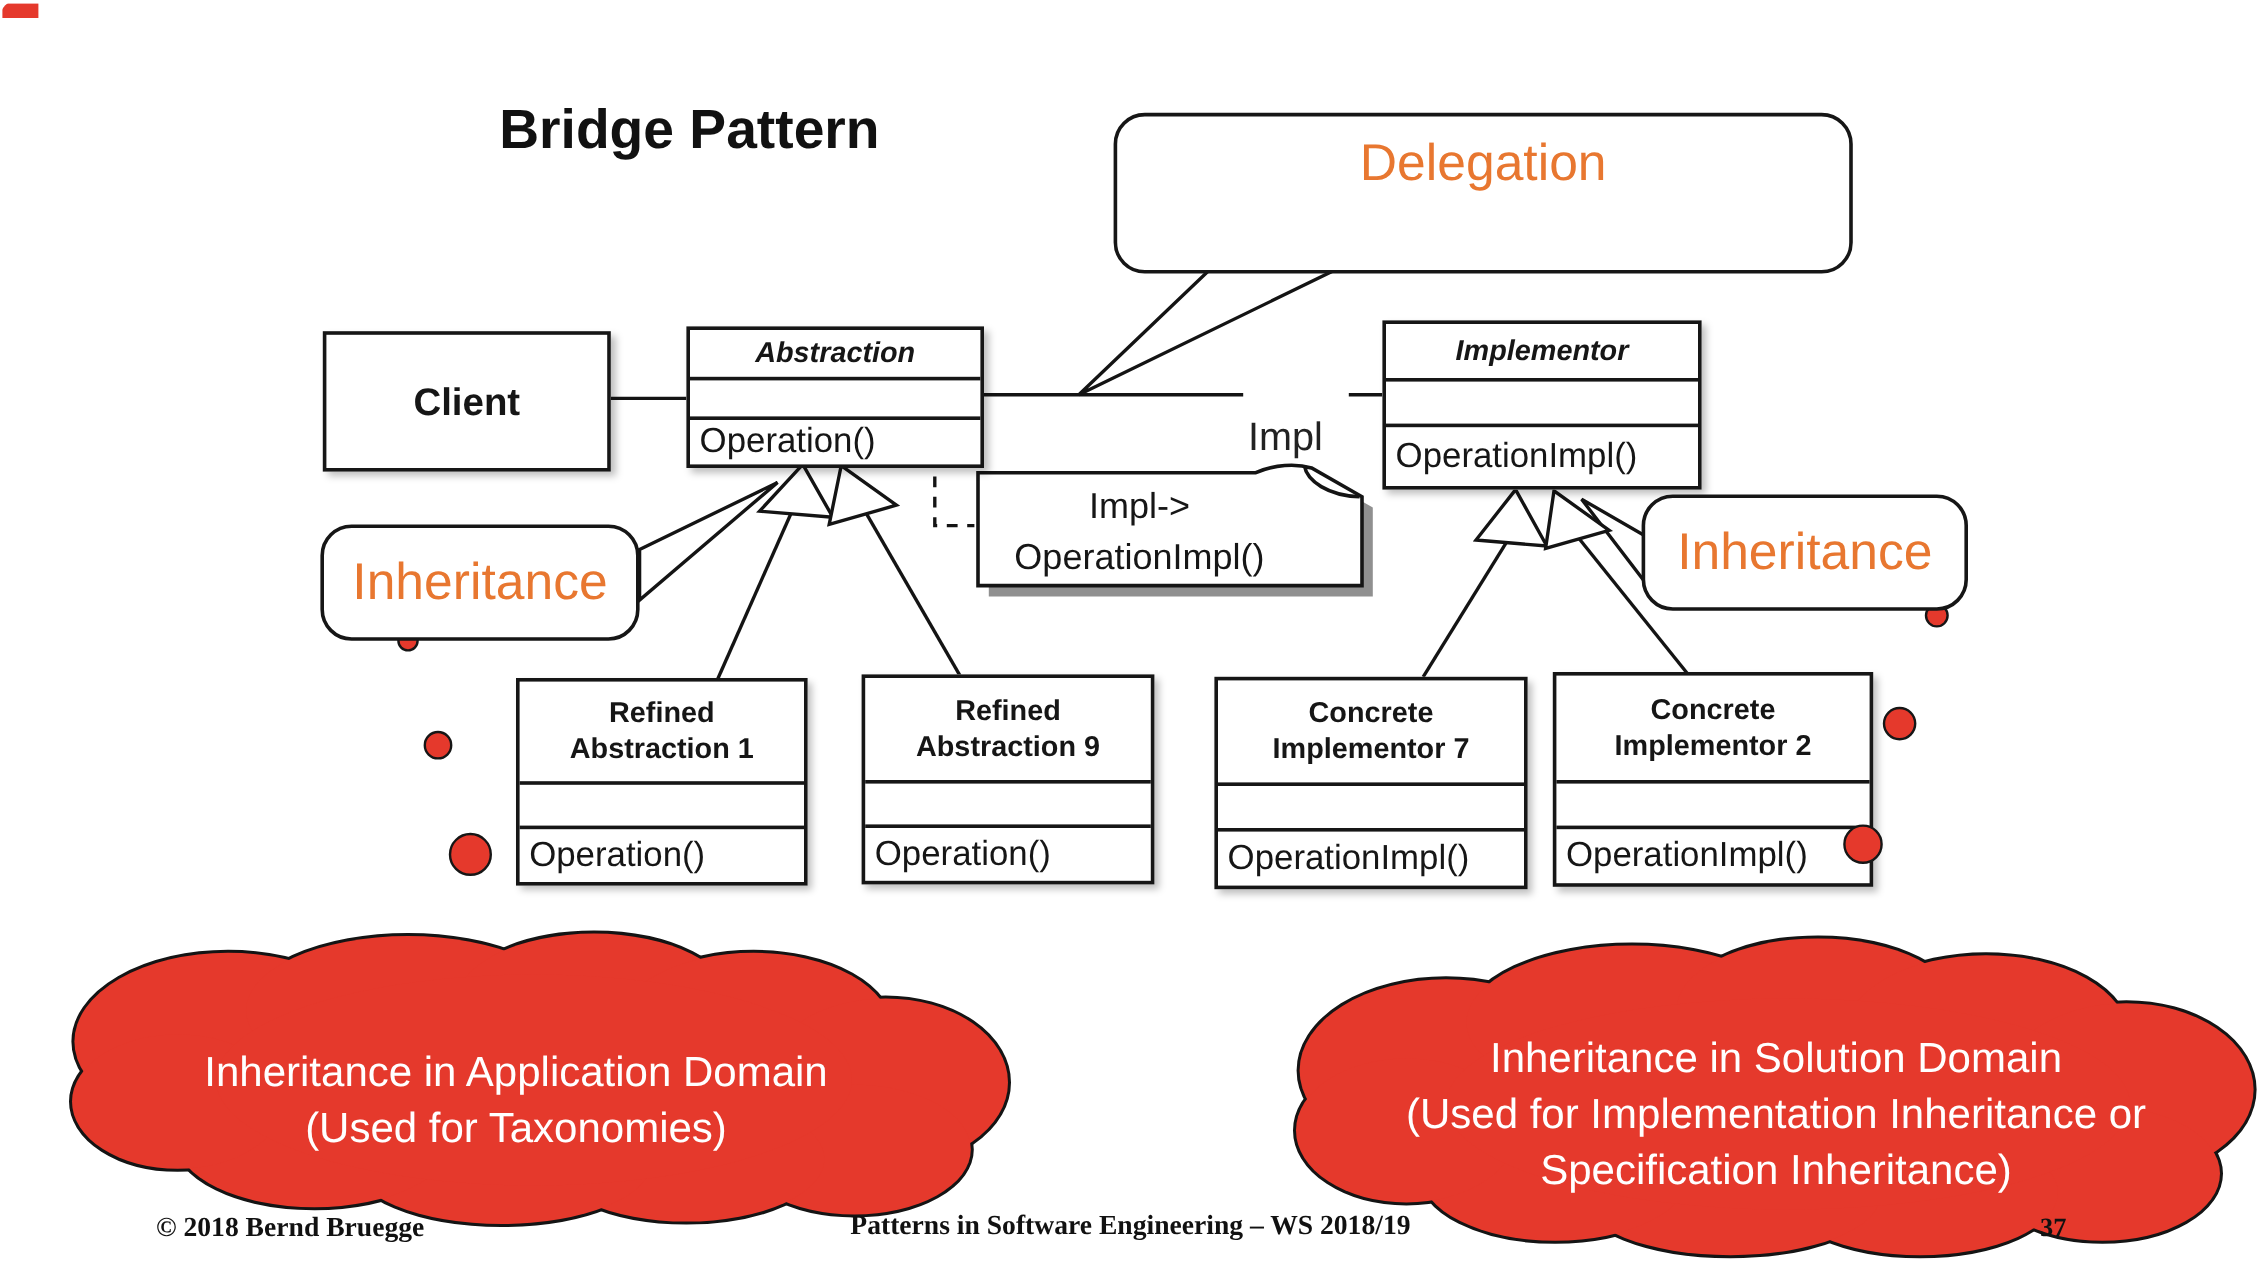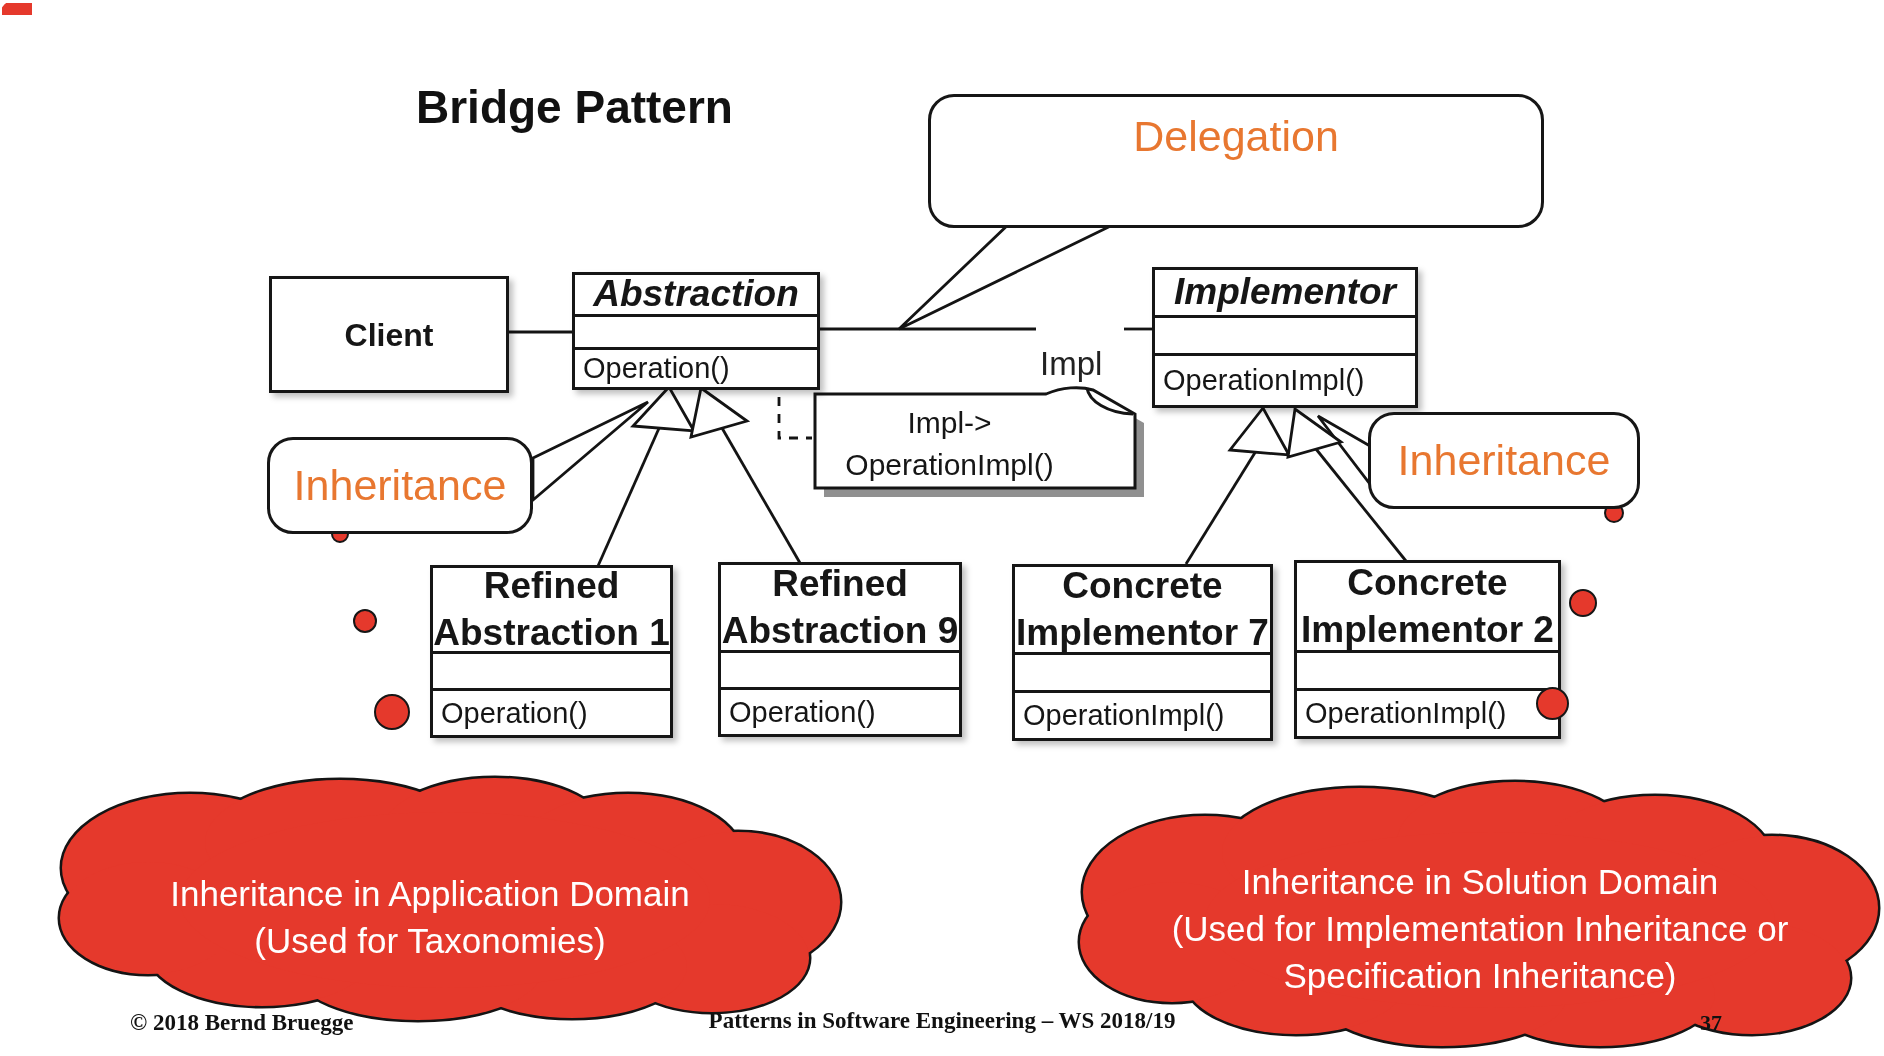--- a/index.html
+++ b/index.html
@@ -6,21 +6,21 @@
   #slide{position:relative;width:1884px;height:1056px;background:#fff;overflow:hidden;
          font-family:"Liberation Sans",sans-serif;color:#161616;border-radius:15px;}
   .abs{position:absolute;}
   svg.overlay{position:absolute;left:0;top:0;z-index:1;}
   
   .slide-title{left:416px;top:80px;font-size:46px;font-weight:bold;letter-spacing:0;color:#111;z-index:2;}
   
   .class-box{position:absolute;z-index:2;background:#fff;border:3px solid #161616;
              box-shadow:4px 4px 6px rgba(0,0,0,0.25);display:flex;flex-direction:column;box-sizing:border-box;}
   .cb-title{border-bottom:3px solid #161616;display:flex;align-items:center;justify-content:center;
-            font-weight:bold;font-size:37px;text-align:center;line-height:1.25;box-sizing:border-box;flex:0 0 auto;}
+            font-weight:bold;font-size:24px;text-align:center;line-height:1.25;box-sizing:border-box;flex:0 0 auto;}
   .cb-title.italic{font-style:italic;}
   .cb-empty{border-bottom:3px solid #161616;box-sizing:border-box;flex:0 0 auto;}
   .cb-method{display:flex;align-items:center;padding-left:8px;font-size:29px;flex:1 1 auto;}
   
   .callout{position:absolute;z-index:3;background:#fff;border:3px solid #161616;border-radius:26px;
            color:#E87730;text-align:center;box-sizing:border-box;}
   .callout-delegation{left:928px;top:72px;width:616px;height:134px;font-size:43px;line-height:62px;padding-top:8px;margin-top:22px;}
   .callout-inh-left{left:267px;top:437px;width:266px;height:97px;font-size:43px;line-height:91px;}
   .callout-inh-right{left:1368px;top:412px;width:272px;height:97px;font-size:43px;line-height:91px;}
   

